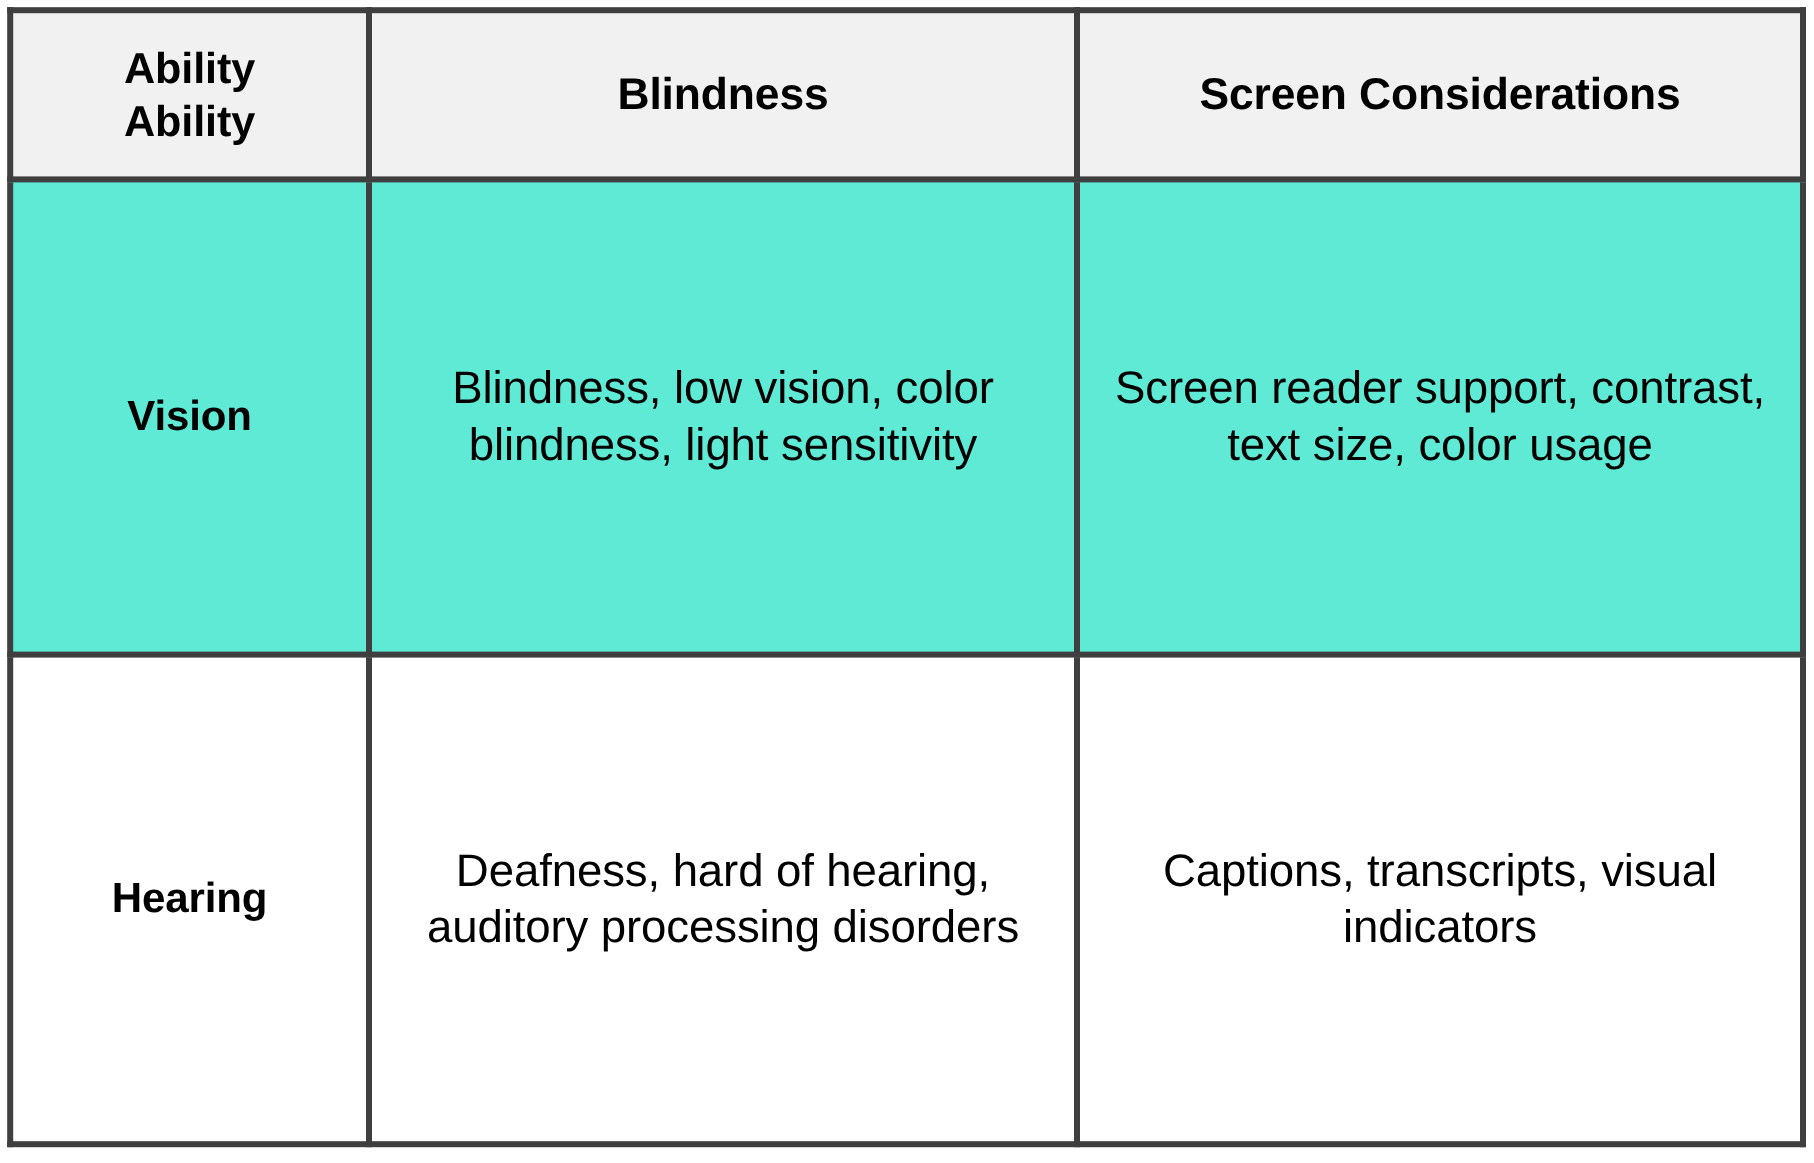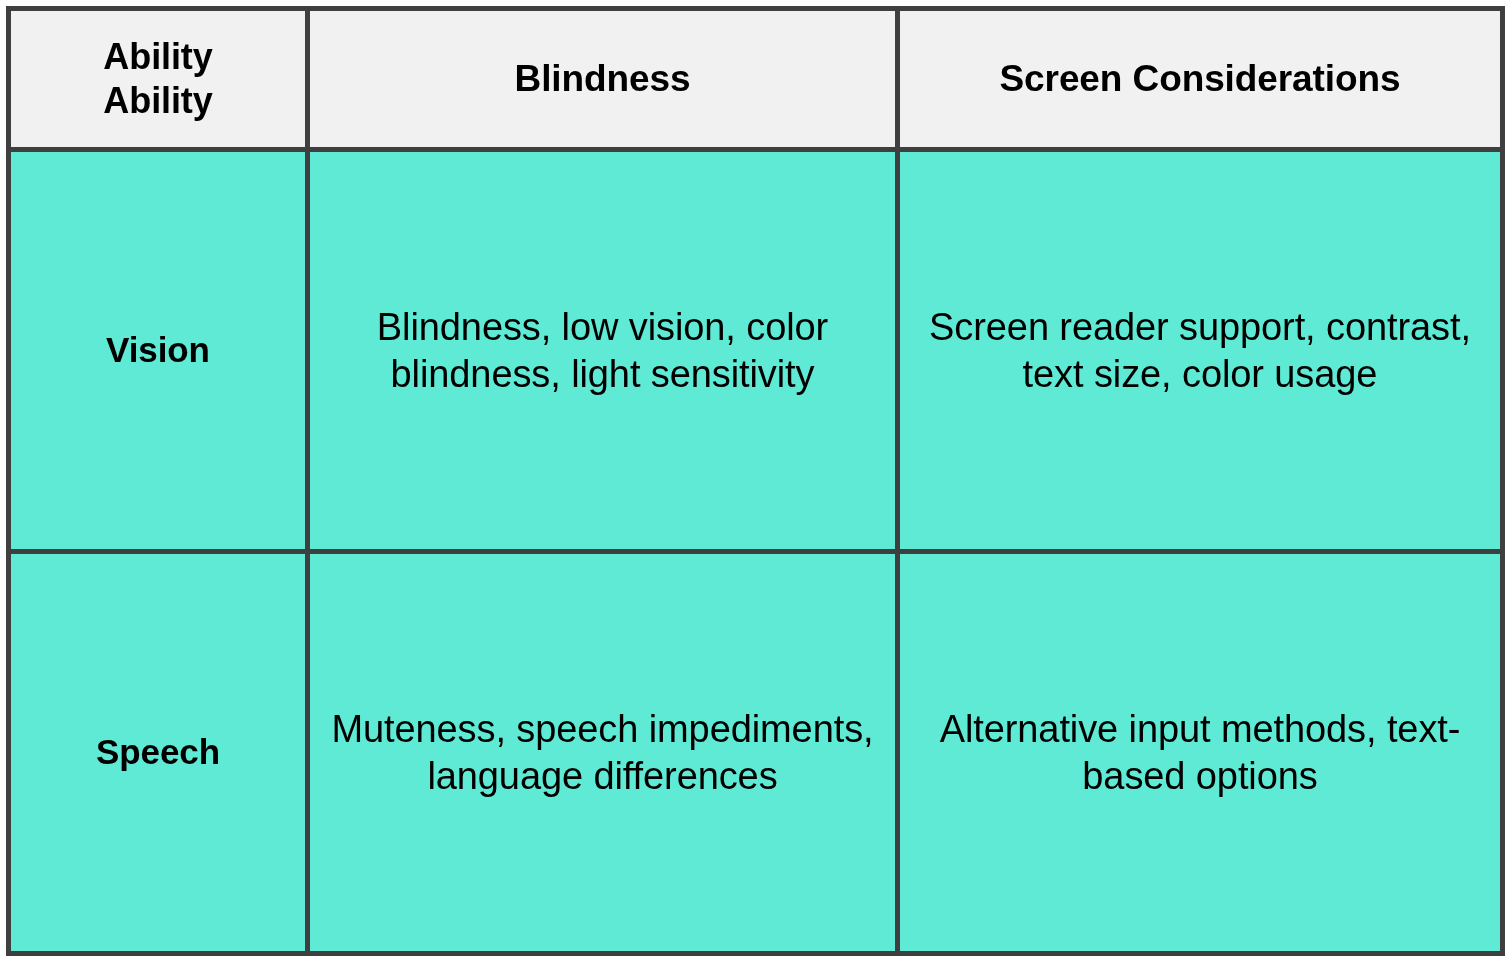--- a/index.html
+++ b/index.html
@@ -97,20 +97,20 @@
         <th>Blindness</th>
         <th>Screen Considerations</th>
       </tr>
     </thead>
     <tbody>
       <tr class="tint row-vision">
         <td class="cat">Vision</td>
         <td>Blindness, low vision, color blindness, light sensitivity</td>
         <td>Screen reader support, contrast, text size, color usage</td>
       </tr>
-      <tr class="tint row-speech">
-        <td class="cat">Speech</td>
-        <td>Muteness, speech impediments, language differences</td>
-        <td>Alternative input methods, text-based options</td>
+      <tr class="plain row-hearing">
+        <td class="cat">Hearing</td>
+        <td>Deafness, hard of hearing, auditory processing disorders</td>
+        <td>Captions, transcripts, visual indicators</td>
       </tr>
     </tbody>
   </table>
 </div>
 
 </body></html>

